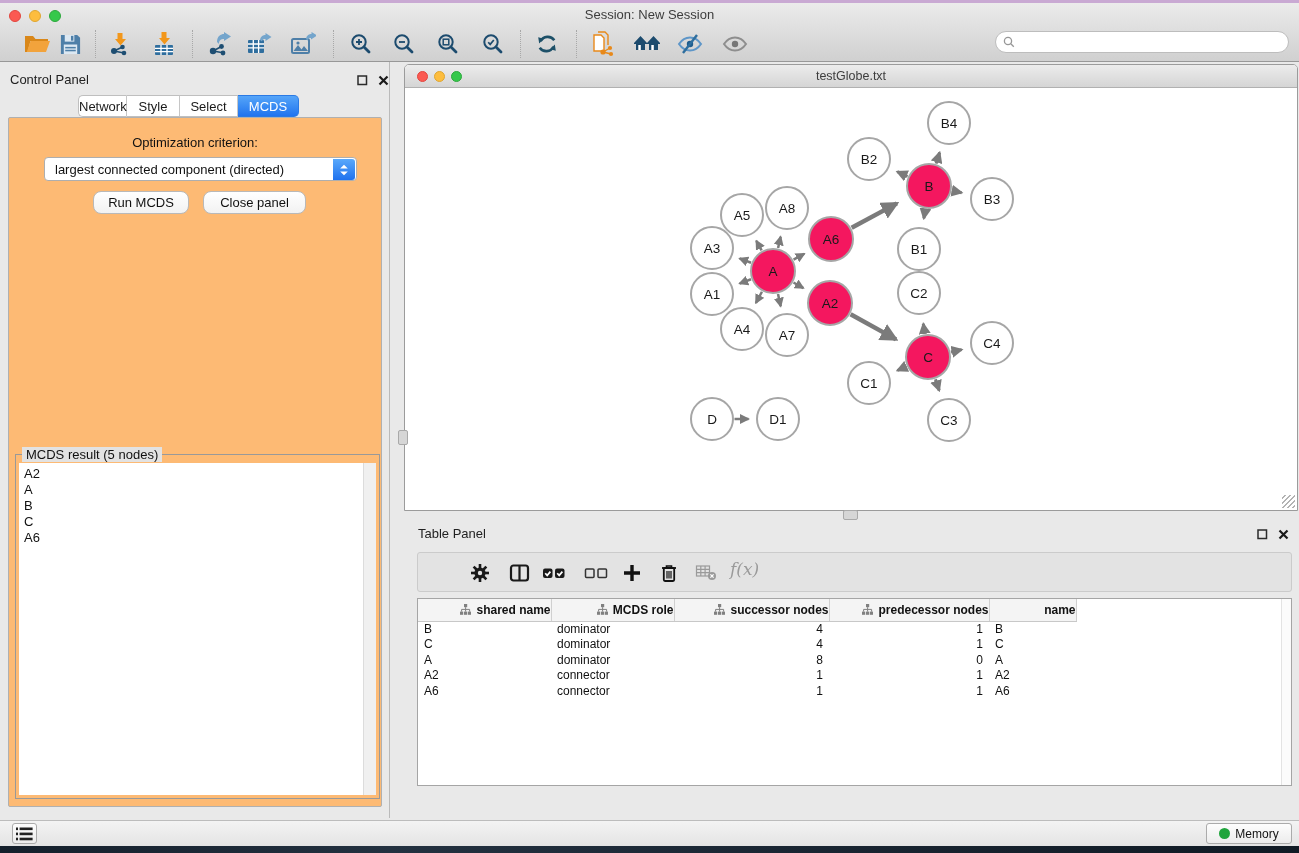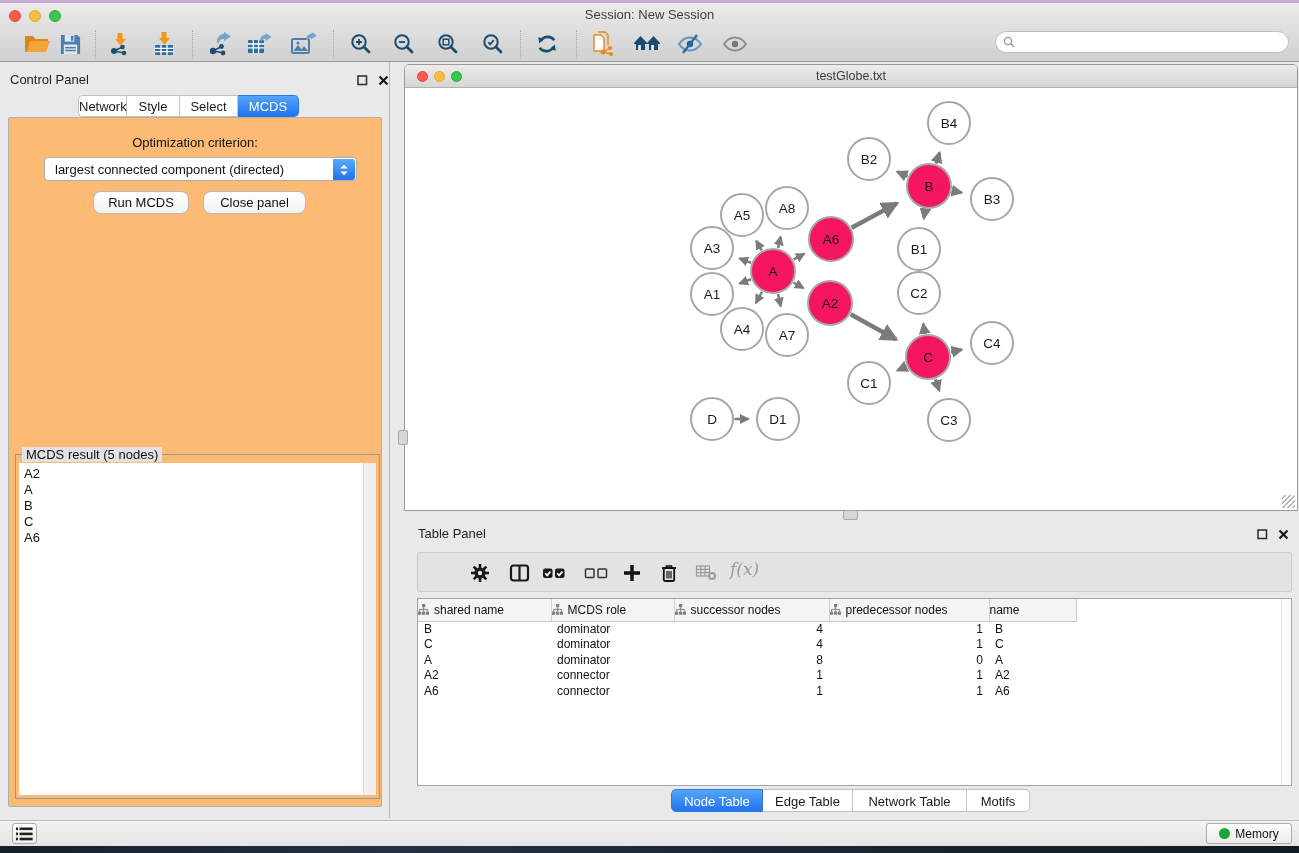--- a/index.html
+++ b/index.html
@@ -77,21 +77,21 @@
   
   .tp-toolbar { position:absolute; left:417px; top:552px; width:875px; height:40px; background:#e3e3e3;
     border:1px solid #cbcbcb; border-radius:3px; }
   .tpi { position:absolute; top:10px;margin-left:45px; }
   .fx { font-family:"DejaVu Serif", serif; font-style:italic; font-size:17px; color:#9a9a9a; }
 
   .tp-table-wrap { position:absolute; left:417px; top:598px; width:875px; height:188px; background:#fff; border:1px solid #a5a5a5; }
   .tp-scroll { position:absolute; right:0; top:0; bottom:0; width:10px; background:#fbfbfb; border-left:1px solid #e3e3e3; }
   table.ntable { border-collapse:collapse; table-layout:fixed; }
   table.ntable th { height:22px; background:#f4f4f4; border-right:1px solid #d0d0d0; border-bottom:1px solid #c8c8c8;
-    font-weight:normal; font-size:12px; color:#111; text-align:left; }
+    font-weight:bold; font-size:12px; color:#111; text-align:right; }
   table.ntable th .hic { display:inline-block; vertical-align:-1px; margin-right:5px; }
   table.ntable td { font-size:12px; color:#111; height:15.5px; padding:0 6px; white-space:nowrap; }
   td.al { text-align:left; } td.ar { text-align:right; }
   td.c2 { padding-right:14px; } td.c3 { padding-right:20px; } td.c4 { padding-left:12px; }
 
   .tp-tabs { position:absolute; left:671px; top:789px; display:flex; }
   .tp-tabs .seg { height:23px; line-height:23px; }
 
   
   .statusbar { position:absolute; left:0; top:820px; width:100%; height:26px;
@@ -620,26 +620,20 @@
             <td class="al">A6</td>
             <td class="al">connector</td>
             <td class="ar c2">1</td>
             <td class="ar c3">1</td>
             <td class="al c4">A6</td>
           </tr>
         </tbody>
       </table>
     <div class="tp-scroll"></div>
   </div>
-  <div class="tp-tabs" id="tp-tabs">
-      <div class="seg first active" style="width: 92px;">Node Table</div>
-      <div class="seg" style="width: 90px;">Edge Table</div>
-      <div class="seg" style="width: 114px;">Network Table</div>
-      <div class="seg last" style="width: 63px;">Motifs</div>
-    </div>
 
   <div class="statusbar">
     <div class="status-btn list-btn">
       <span>
           <svg width="17" height="14" viewBox="0 0 17 14">
             <g fill="#222">
               <rect x="0" y="0.5" width="2" height="2.6"></rect>
               <rect x="3.6" y="0.5" width="13" height="2.6"></rect>
               <rect x="0" y="5.6" width="2" height="2.6"></rect>
               <rect x="3.6" y="5.6" width="13" height="2.6"></rect>

